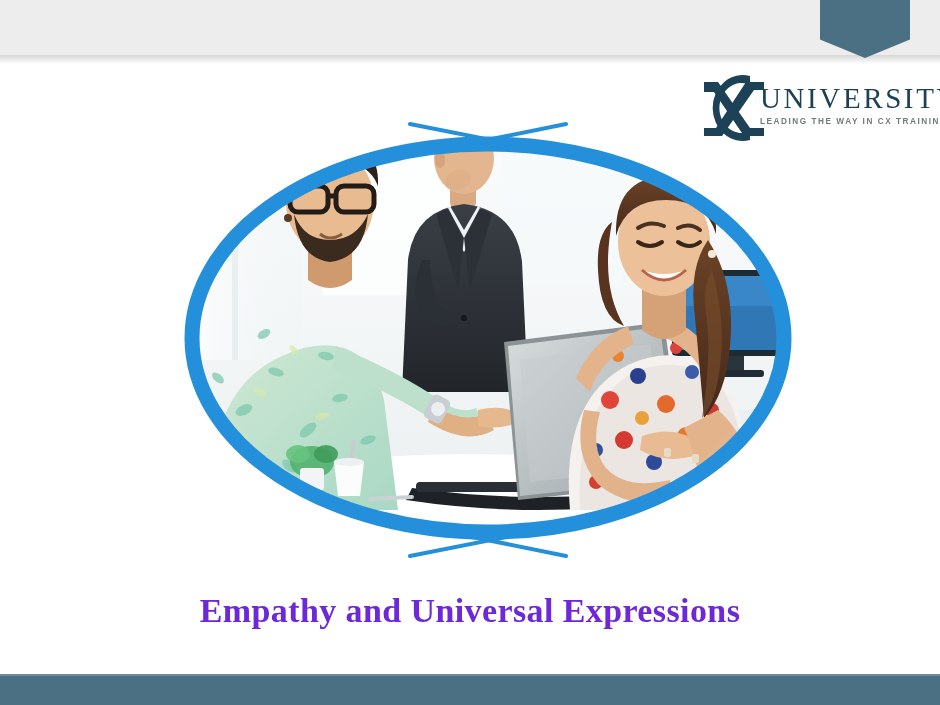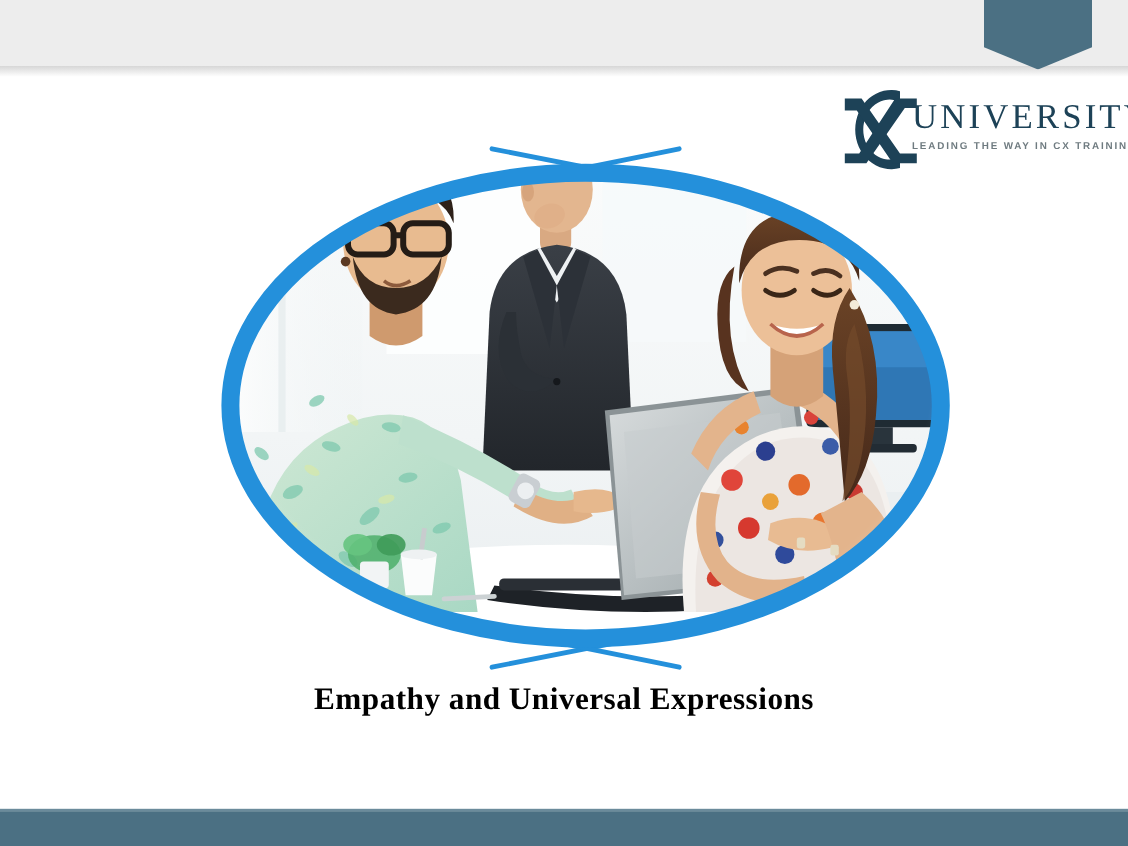--- a/index.html
+++ b/index.html
@@ -101,28 +101,28 @@
   .oval-svg {
     position: absolute;
     left: 0;
     top: 0;
   }
 
   
   .slide-title {
     position: absolute;
     left: 0px;
-    top: 568px;
+    top: 592px;
     width: 940px;
     text-align: center;
     font-family: "Liberation Serif", serif;
     font-weight: 700;
-    font-size: 26px;
+    font-size: 34px;
     letter-spacing: 0.4px;
-    color: #000000;
+    color: #6d28d9;
   }
 
   
   .bottom-band {
     position: absolute;
     left: 0;
     bottom: 0;
     width: 940px;
     height: 29px;
     background: #4b7083;

